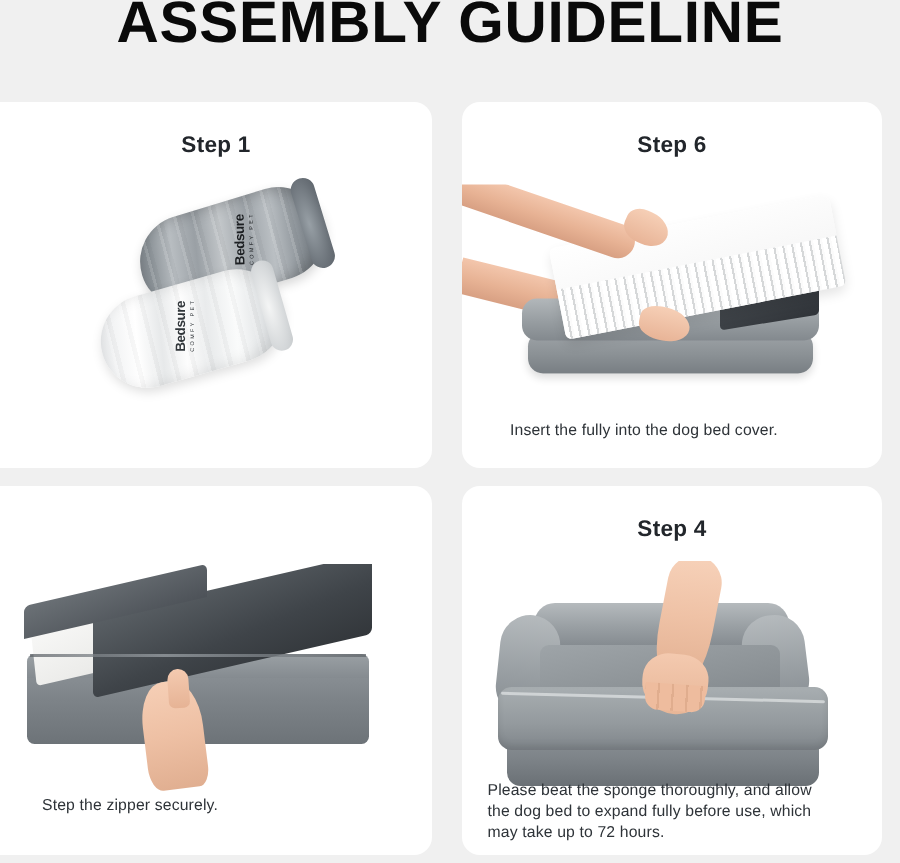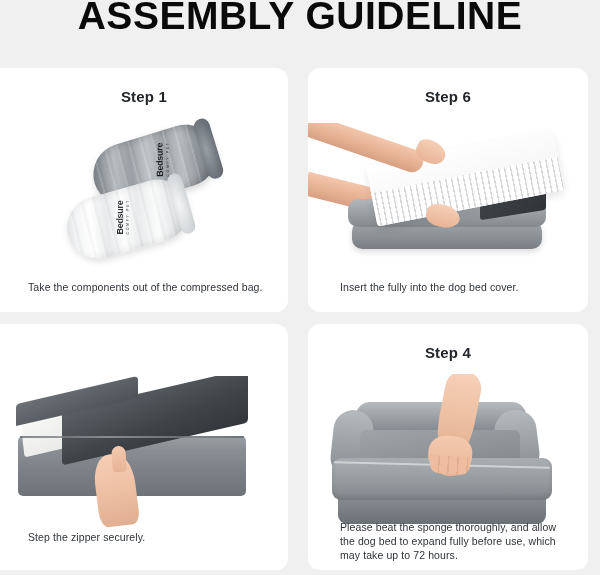--- a/index.html
+++ b/index.html
@@ -351,21 +351,20 @@
       </div>
       <div class="roll roll-white">
         <div class="roll-ribs"></div>
         <div class="brand brand-white">
           <span>Bedsure</span>
           <small>COMFY PET</small>
         </div>
       </div>
     </div>
 
-    <div class="caption" style="left:28px; top:212px; width:236px;">Take the components out of the compressed bag.</div>
   </div>
 
   <div class="card">
     <div class="step-title">Step 6</div>
 
     <div class="figure s2">
       <div class="arm arm-lower"></div>
       <div class="base-low"></div>
       <div class="base-up"></div>
       <div class="cover-dark"></div>
@@ -406,16 +405,16 @@
       <div class="bolster bolster-left"></div>
       <div class="bolster bolster-right"></div>
       <div class="bed4-cushion"></div>
       <div class="bed4-base"></div>
       <div class="bed4-piping"></div>
       <div class="arm4"></div>
       <div class="hand4"></div>
       <div class="hand4-fingers"></div>
     </div>
 
-    <div class="caption" style="left:32px; top:196px; width:228px;">Please beat the sponge thoroughly, and allow the dog bed to expand fully before use, which may take up to 72 hours.</div>
+    <div class="caption" style="left:17px; top:196px; width:228px;">Please beat the sponge thoroughly, and allow the dog bed to expand fully before use, which may take up to 72 hours.</div>
   </div>
 
 </div>
 
 </body></html>

